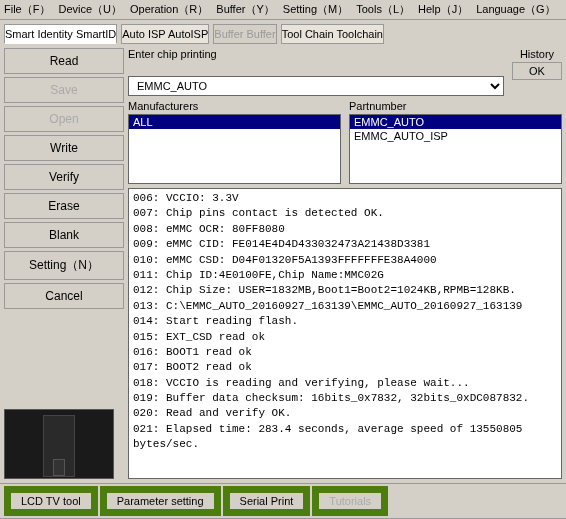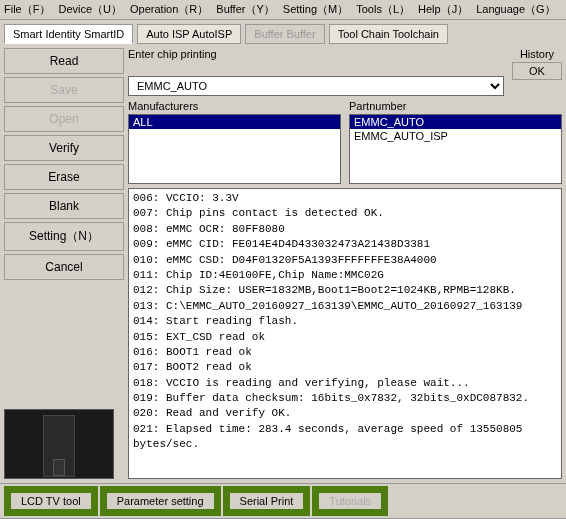--- a/index.html
+++ b/index.html
@@ -26,21 +26,21 @@
     
     .toolbar {
       display: flex;
       gap: 4px;
       padding: 4px 4px 0 4px;
       background: #d4d0c8;
     }
     .tab-btn {
       border: 1px solid #999;
       background: #e8e4dc;
-      padding: 3px 8px;
+      padding: 3px 0;
       font-size: 11px;
       cursor: pointer;
       white-space: nowrap;
       text-align: right;
     }
     .tab-btn.active {
       background: #fff;
       border-bottom: 1px solid #fff;
     }
     .tab-btn.disabled {
@@ -260,20 +260,21 @@
   <button class="tab-btn disabled">Buffer Buffer</button>
   <button class="tab-btn">Tool Chain Toolchain</button>
 </div>
 
 <div class="main">
 
   <div class="left-panel">
     <button class="side-btn">Read</button>
     <button class="side-btn disabled">Save</button>
     <button class="side-btn disabled">Open</button>
+    <button class="side-btn">Write</button>
     <button class="side-btn">Verify</button>
     <button class="side-btn">Erase</button>
     <button class="side-btn">Blank</button>
     <button class="side-btn">Setting（N）</button>
     <button class="side-btn">Cancel</button>
     <div class="device-img"></div>
   </div>
 
   <div class="right-panel">
 

